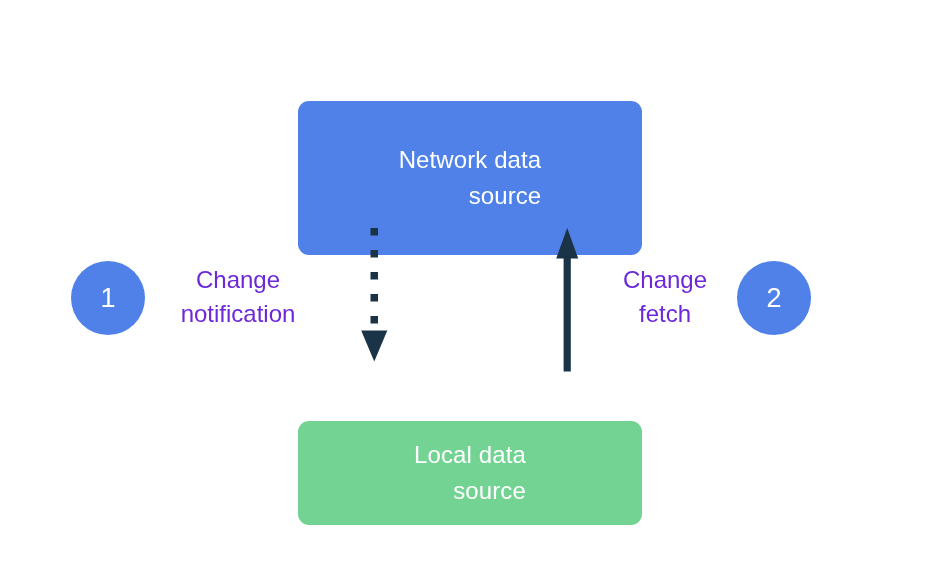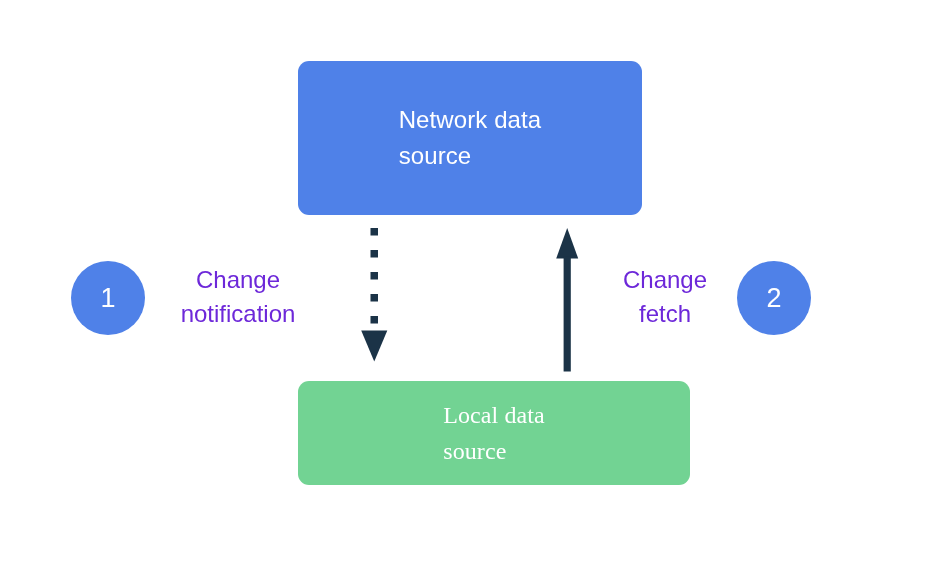--- a/index.html
+++ b/index.html
@@ -21,51 +21,51 @@
     height: 580px;
     background: #ffffff;
   }
 
   
   .node {
     position: absolute;
     display: flex;
     align-items: center;
     justify-content: center;
-    text-align: left;
+    text-align: right;
     border-radius: 11px;
     color: #ffffff;
     font-size: 24px;
     line-height: 36px;
     font-weight: 400;
     letter-spacing: 0.1px;
     -webkit-font-smoothing: antialiased;
     user-select: none;
+    margin-top: 40px;
   }
 
   .node-label {
     padding: 0 18px;
     white-space: pre-line;
   }
 
   #node-network {
     left: 298px;
     top: 61px;
     width: 344px;
     height: 154px;
     background: #4f81e8;
   }
 
   #node-local {
     left: 298px;
     top: 381px;
-    width: 392px;
+    width: 344px;
     height: 104px;
     background: #72d393;
-    font-family: Liberation Serif, serif;
   }
 
   
   .step-badge {
     position: absolute;
     width: 74px;
     height: 74px;
     border-radius: 50%;
     background: #4f81e8;
     color: #ffffff;

